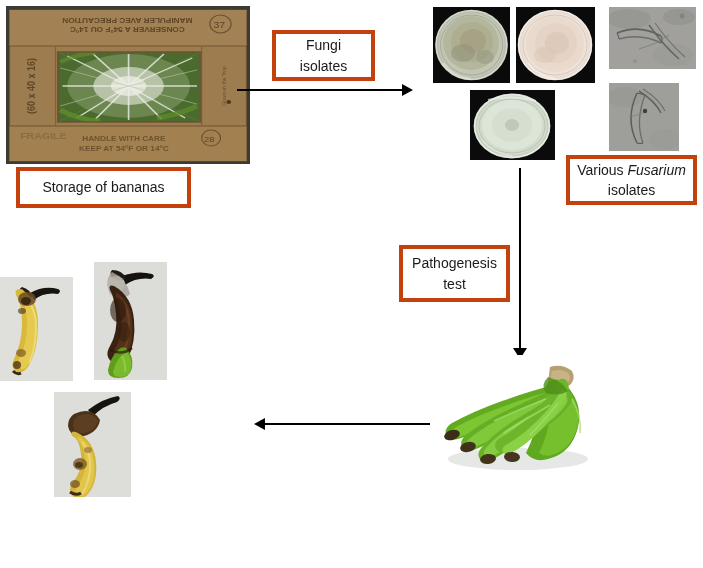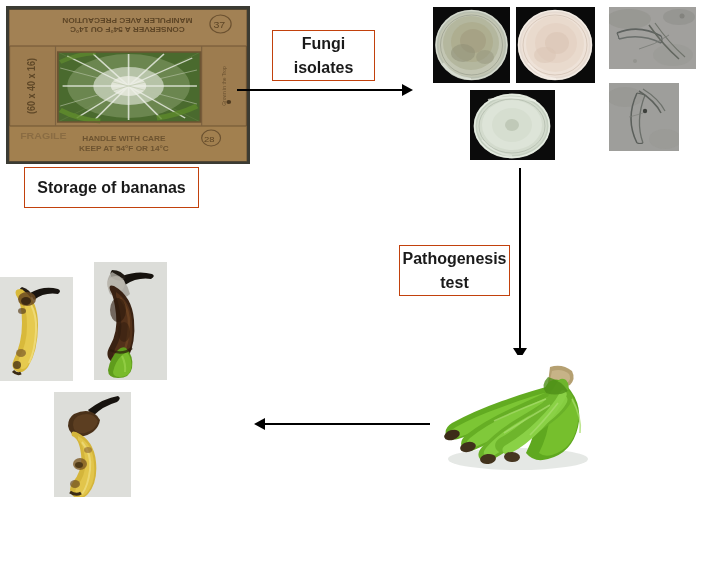--- a/index.html
+++ b/index.html
@@ -7,30 +7,29 @@
     width:703px; height:568px;
     background:#ffffff;
     font-family:"Liberation Sans", sans-serif;
     overflow:hidden;
   }
   #canvas { position:relative; width:703px; height:568px; background:#fff; }
 
   
   .cap-box{
     position:absolute;
-    border:1px solid #c2410c;
+    border:4px solid #c2410c;
     background:#fff;
     display:flex; flex-direction:column;
     align-items:center; justify-content:center;
     text-align:center;
-    font-size:16px;
+    font-size:14px;
     color:#1a1a1a;
     line-height:1.45;
     padding:2px 4px;
-    font-weight:bold;
   }
   .cap-box .ln{ display:block; white-space:nowrap; }
   .cap-box .ital{ font-style:italic; }
 
   
   .arrow-h, .arrow-v { position:absolute; }
   .arrow-h .shaft{
     position:absolute; left:0; top:50%;
     height:2px; background:#000; transform:translateY(-50%);
   }
@@ -143,21 +142,21 @@
         </g>
 
         <path d="M46 104 q16 10 34 11" stroke="#5f8b2c" stroke-width="5" fill="none" opacity="0.85"></path>
         <path d="M128 112 q18 -3 34 -12" stroke="#5d8a2b" stroke-width="5" fill="none" opacity="0.8"></path>
         <path d="M46 56 q14 -8 30 -9" stroke="#64912f" stroke-width="4" fill="none" opacity="0.6"></path>
       </g>
       <rect x="44" y="46" width="121" height="70" fill="none" stroke="#6d5433" stroke-width="1.5"></rect>
     </svg>
   </div>
 
-  <div class="cap-box" style="left:24px; top:167px; width:175px; height:41px;gap:8px;">
+  <div class="cap-box" style="left:16px; top:167px; width:175px; height:41px;gap:8px;">
     <span class="ln">Storage of bananas</span>
   </div>
 
   <div class="cap-box" style="left:272px; top:30px; width:103px; height:51px;">
     <span class="ln">Fungi</span>
     <span class="ln">isolates</span>
   </div>
 
   <div class="arrow-h right" style="left:237px; top:83px; width:176px; height:14px;">
     <span class="shaft"></span>
@@ -243,27 +242,31 @@
       <path d="M28 10 q5 1 8 2" stroke="#5b5f5b" stroke-width="1.2" fill="none"></path>
       <path d="M28 60 q3 1 6 0" stroke="#5b5f5b" stroke-width="1.2" fill="none"></path>
 
       <path d="M30 8 q16 10 22 22" stroke="#5e625d" stroke-width="1.5" fill="none"></path>
       <path d="M34 6 q16 10 22 22" stroke="#6d716b" stroke-width="1.2" fill="none"></path>
       <circle cx="36" cy="28" r="2.2" fill="#3d403c"></circle>
       <path d="M20 34 q8 -2 14 -4" stroke="#7a7d77" stroke-width="0.9" fill="none" opacity="0.7"></path>
     </svg>
   </div>
 
+  <div class="cap-box" style="left:566px; top:155px; width:131px; height:50px;">
+    <span class="ln"><span>Various </span><span class="ital">Fusarium</span></span>
+    <span class="ln">isolates</span>
+  </div>
 
   <div class="arrow-v" style="left:512px; top:168px; width:16px; height:191px;">
     <span class="shaft"></span>
     <span class="head"></span>
   </div>
 
-  <div class="cap-box" style="left:399px; top:245px; width:111px; height:51px;">
+  <div class="cap-box" style="left:399px; top:245px; width:111px; height:57px;">
     <span class="ln">Pathogenesis</span>
     <span class="ln">test</span>
   </div>
 
   <div class="photo" style="left:422px; top:355px; width:178px; height:118px;">
     <svg viewBox="0 0 178 118" preserveAspectRatio="none">
       <rect width="178" height="118" fill="#ffffff"></rect>
       <ellipse cx="96" cy="104" rx="70" ry="11" fill="#e2e6e2" opacity="0.9"></ellipse>
 
       <path d="M128 12 q12 -4 22 4 q4 8 -2 14 q-12 6 -22 -2 z" fill="#b5a071"></path>

